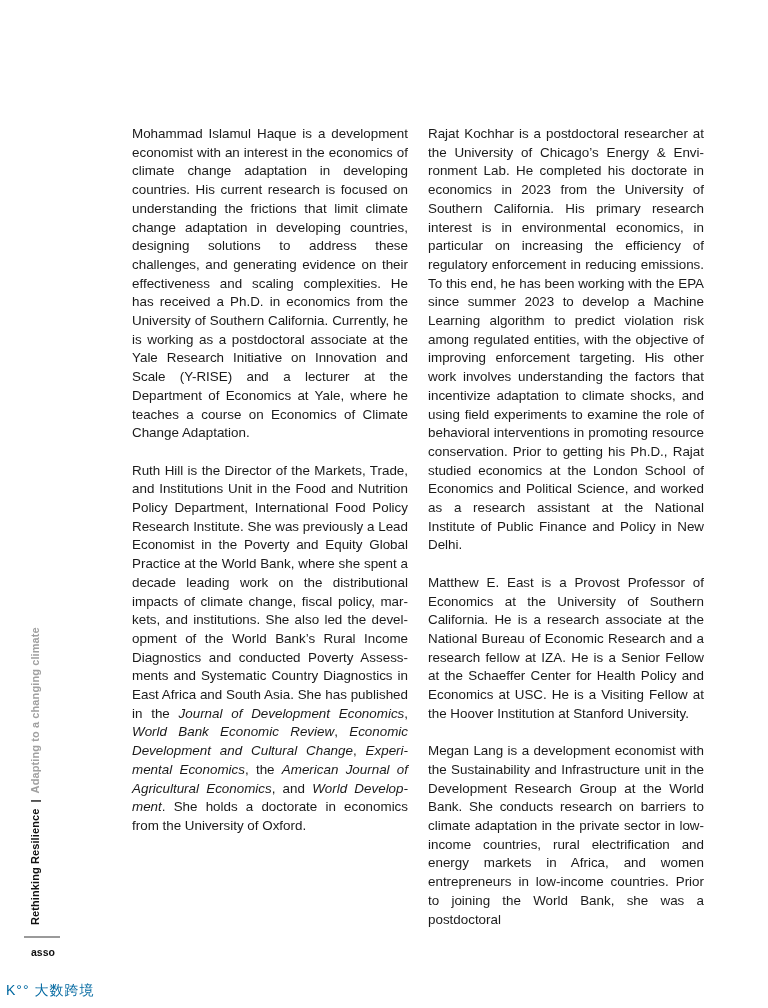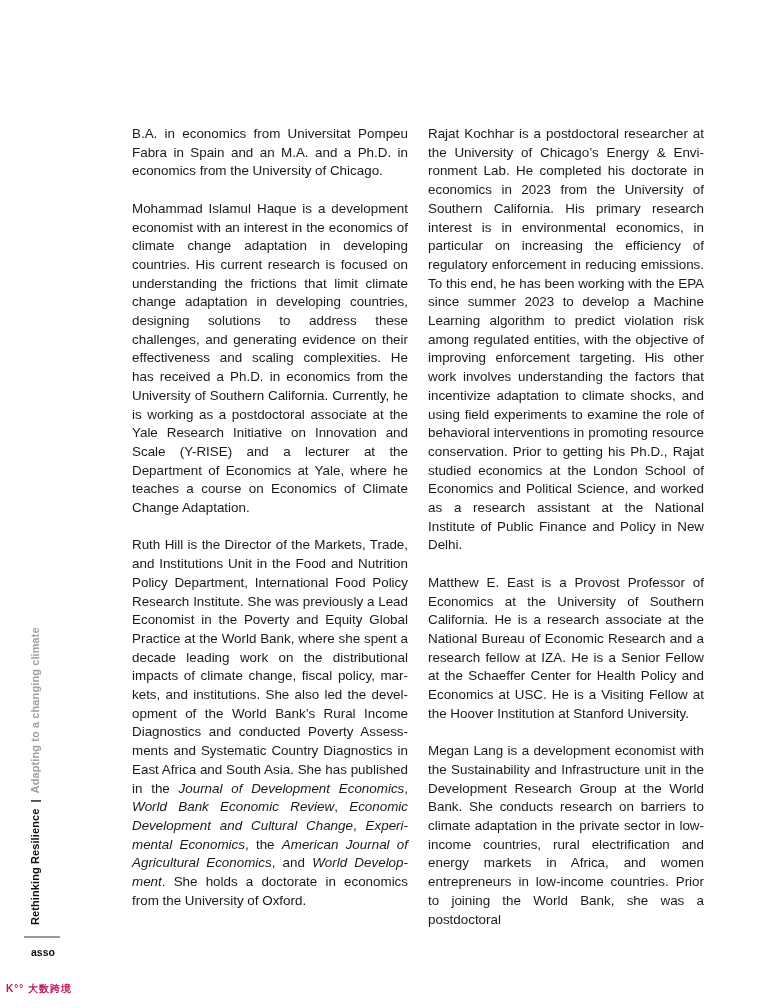--- a/index.html
+++ b/index.html
@@ -77,33 +77,30 @@
       left: 31px;
       top: 946px;
       font-size: 10.5px;
       font-weight: bold;
       color: #111111;
     }
     .watermark {
       position: absolute;
       left: 6px;
       top: 982px;
-      font-size: 10px;
-      color: #be185d;
-      font-weight: bold;
+      font-size: 14px;
+      color: #0369a1;
+      font-weight: normal;
       letter-spacing: 1px;
     }
   </style>
 </head>
 <body>
 
 <div class="column col-left">
-  <p class="bio">
-    <span>B.A. in economics from Universitat Pompeu Fabra in Spain and an M.A. and a Ph.D. in eco­nomics from the University of Chicago.</span>
-  </p>
 
   <p class="bio">
     <span class="name">Mohammad Islamul Haque</span><span> is a develop­ment economist with an interest in the eco­nomics of climate change adaptation in developing countries. His current research is focused on understanding the frictions that limit climate change adaptation in develop­ing countries, designing solutions to address these challenges, and generating evidence on their effectiveness and scaling complexities. He has received a Ph.D. in economics from the University of Southern California. Cur­rently, he is working as a postdoctoral asso­ciate at the Yale Research Initiative on Inno­vation and Scale (Y-RISE) and a lecturer at the Department of Economics at Yale, where he teaches a course on Economics of Climate Change Adaptation.</span>
   </p>
 
   <p class="bio">
     <span class="name">Ruth Hill</span><span> is the Director of the Markets, Trade, and Institutions Unit in the Food and Nutrition Policy Department, International Food Policy Research Institute. She was previously a Lead Economist in the Poverty and Equity Global Practice at the World Bank, where she spent a decade leading work on the distributional impacts of climate change, fiscal policy, mar­kets, and institutions. She also led the devel­opment of the World Bank’s Rural Income Diagnostics and conducted Poverty Assess­ments and Systematic Country Diagnostics in East Africa and South Asia. She has pub­lished in the </span><em>Journal of Development Econom­ics</em><span>, </span><em>World Bank Economic Review</em><span>, </span><em>Economic Development and Cultural Change</em><span>, </span><em>Experi­mental Economics</em><span>, the </span><em>American Journal of Agricultural Economics</em><span>, and </span><em>World Develop­ment</em><span>. She holds a doctorate in economics from the University of Oxford.</span>
   </p>
 </div>
 

